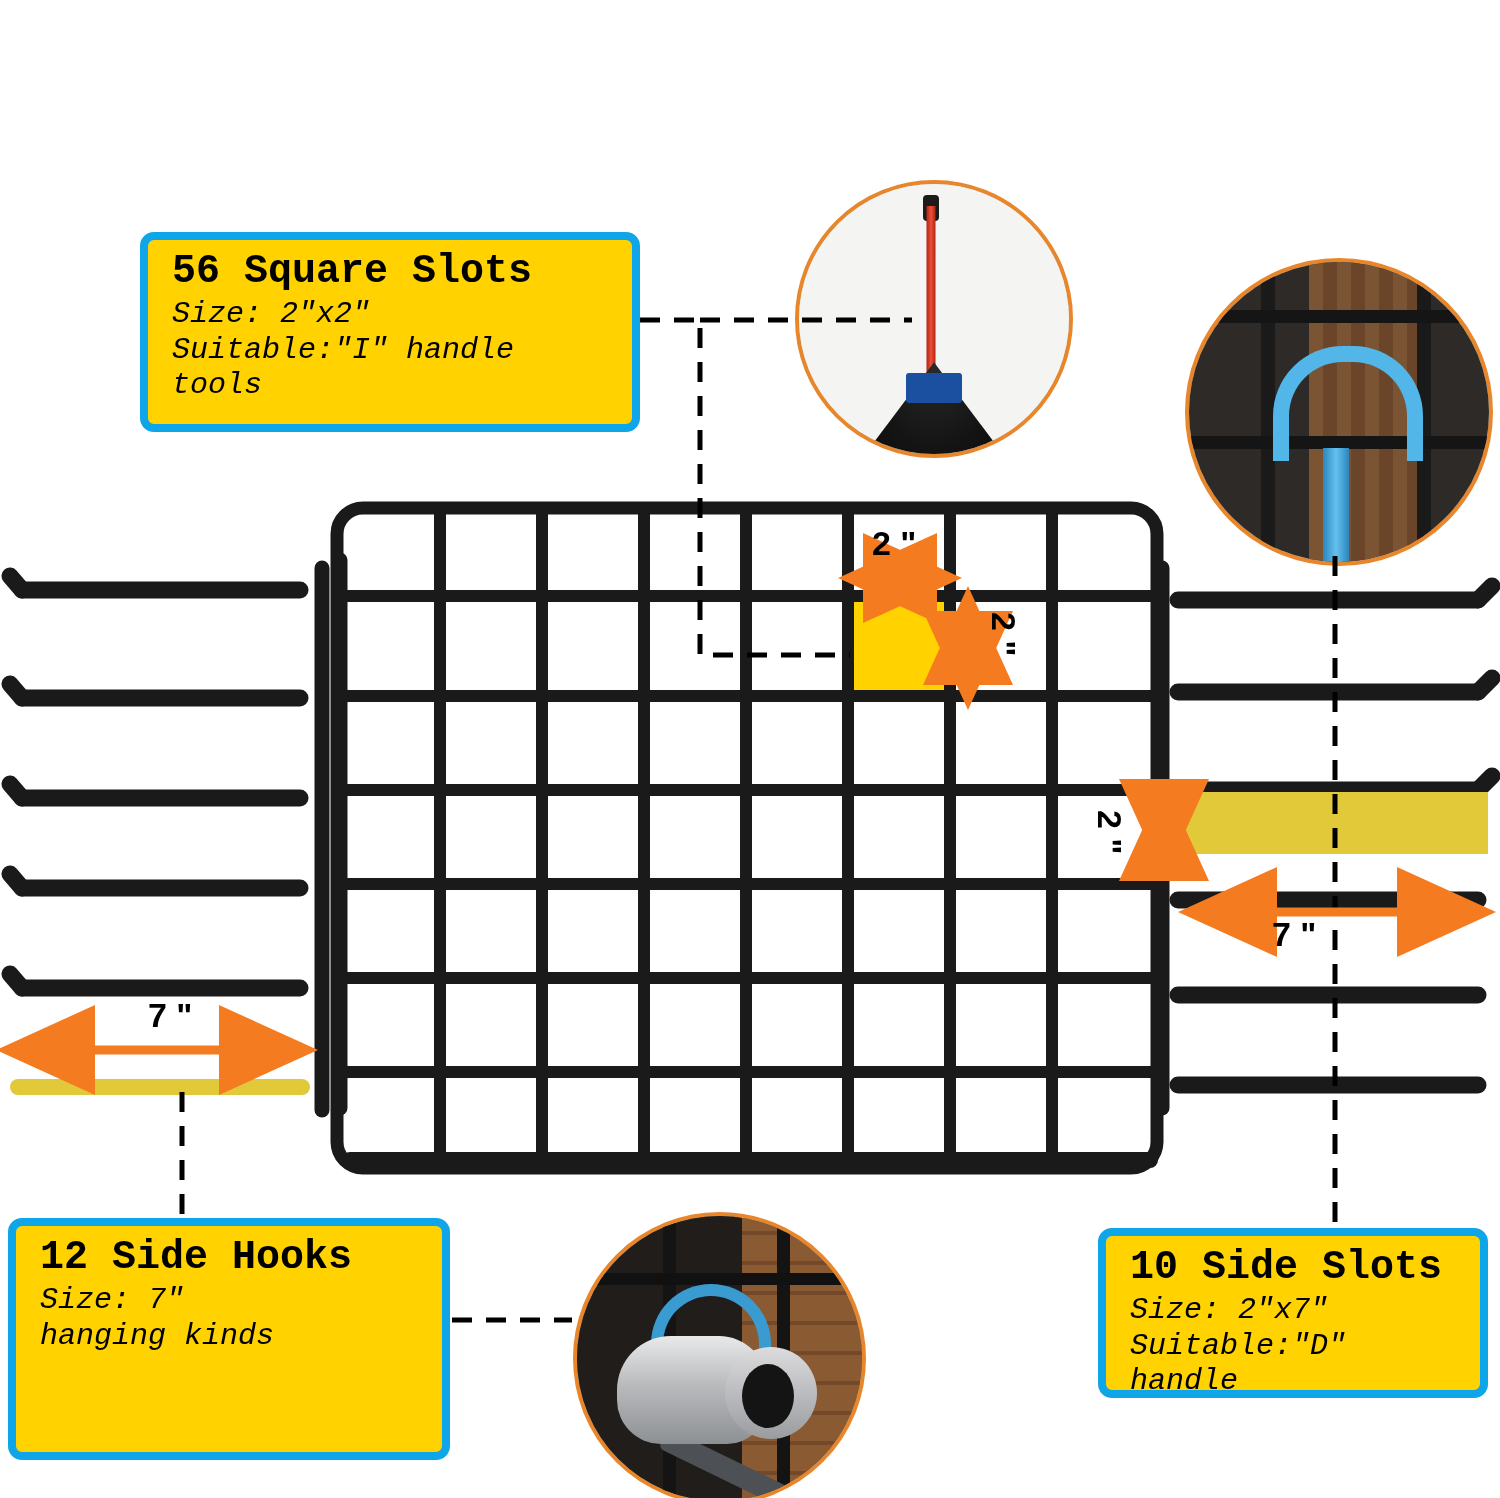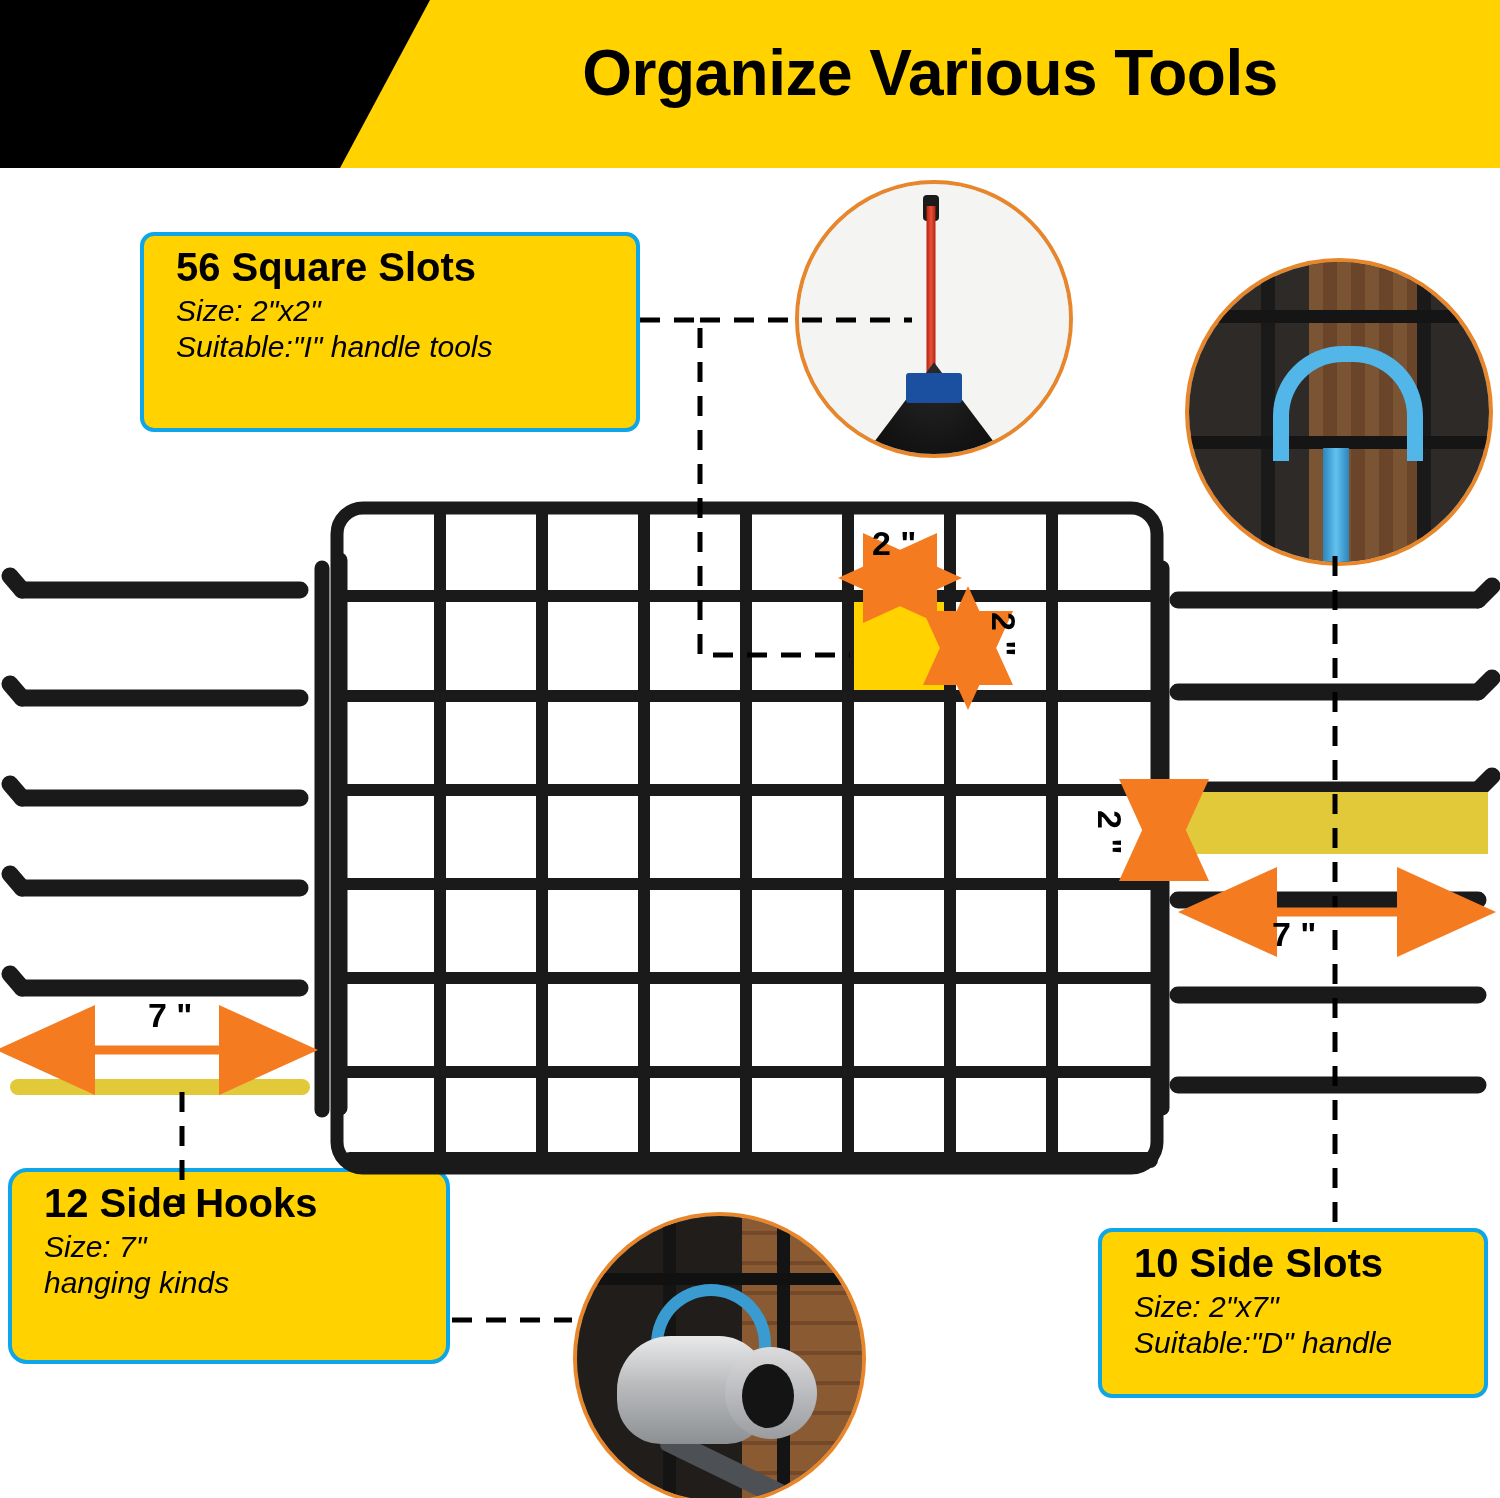--- a/index.html
+++ b/index.html
@@ -40,41 +40,42 @@
     font-weight: bold;
     color: #000000;
     letter-spacing: -0.5px;
     white-space: nowrap;
   }
 
   
   .callout {
     position: absolute;
     background: #FFD200;
-    border: 4px solid #0ea5e9;
+    border: 8px solid #0ea5e9;
     border-radius: 14px;
     box-sizing: border-box;
-    padding: 10px 14px 12px 32px;
+    padding: 10px 14px 12px 24px;
+    font-family: Liberation Mono, monospace;
   }
   .callout .c-title {
     font-size: 40px;
     font-weight: bold;
     color: #000000;
     line-height: 1.08;
     margin-bottom: 4px;
   }
   .callout .c-line {
     font-size: 30px;
     font-style: italic;
     color: #000000;
     line-height: 1.18;
   }
 
   #callout-slots { left: 140px; top: 232px; width: 500px; height: 200px; }
-  #callout-hooks { left: 8px;   top: 1168px; width: 442px; height: 196px; border-radius: 19px; }
+  #callout-hooks { left: 8px;   top: 1218px; width: 442px; height: 242px; }
   #callout-side  { left: 1098px; top: 1228px; width: 390px; height: 170px; }
 
   
   .photo-circle {
     position: absolute;
     border-radius: 50%;
     border: 4px solid #E8862B;
     overflow: hidden;
     background: #cfcfcf;
   }
@@ -197,24 +198,20 @@
   #dim-2b { left: 984px; top: 612px; writing-mode: vertical-rl; }
   #dim-2c { left: 1090px; top: 810px; writing-mode: vertical-rl; }
   #dim-7r { left: 1272px; top: 915px; }
   #dim-7l { left: 148px;  top: 996px; }
 </style>
 </head>
 <body>
 
 <div id="page">
 
-  <div class="header-band">
-    <div class="header-black"></div>
-    <div class="header-title">Organize Various Tools</div>
-  </div>
 
   <div class="callout" id="callout-slots">
     <div class="c-title">56 Square Slots</div>
     <div class="c-line">Size: 2"x2"</div>
     <div class="c-line">Suitable:"I" handle tools</div>
   </div>
 
   <div class="callout" id="callout-hooks">
     <div class="c-title">12 Side Hooks</div>
     <div class="c-line">Size: 7"</div>

